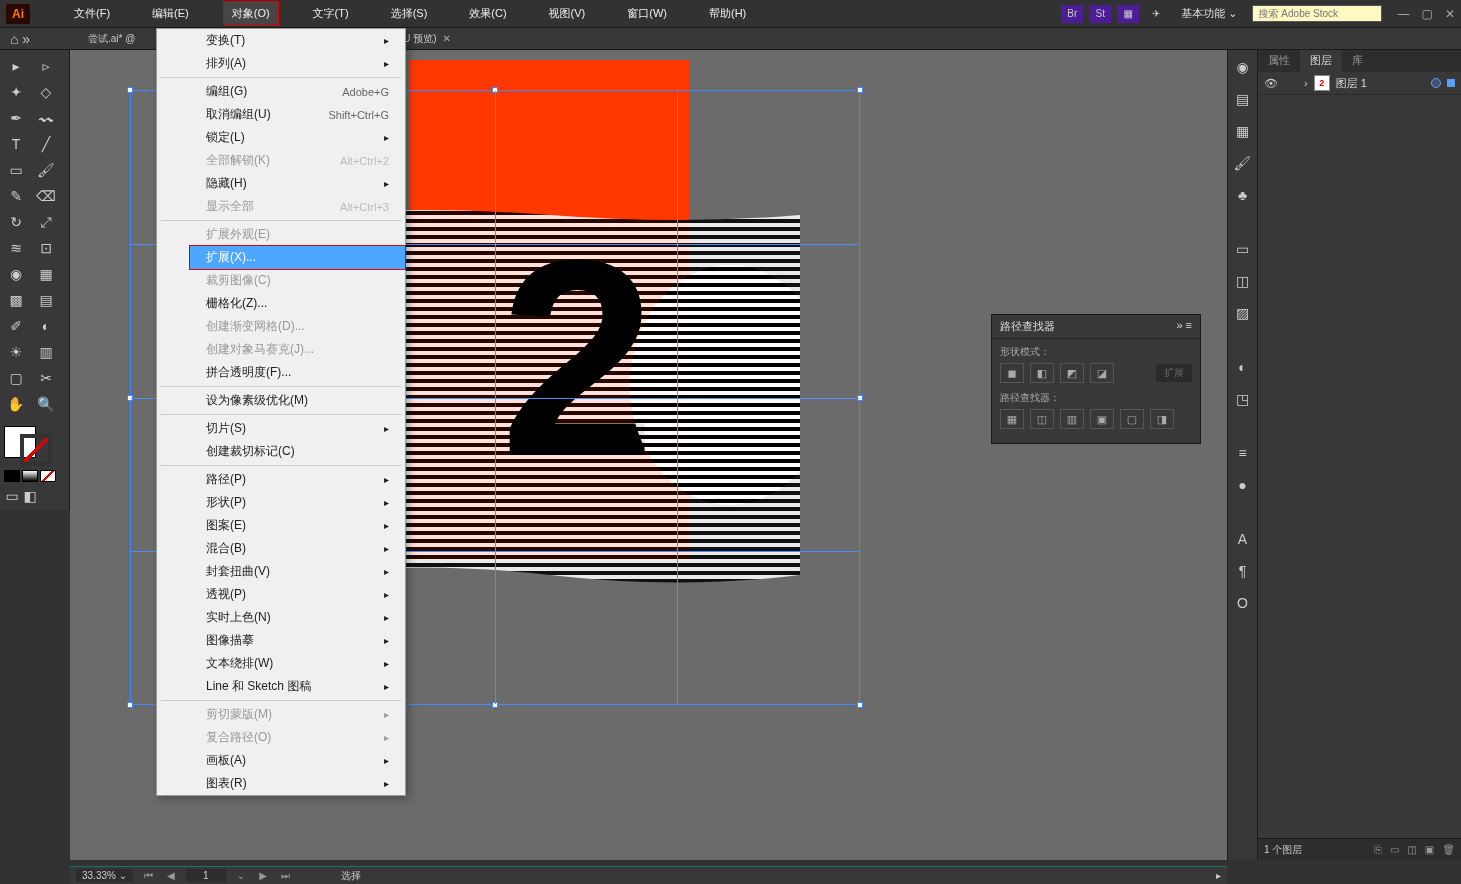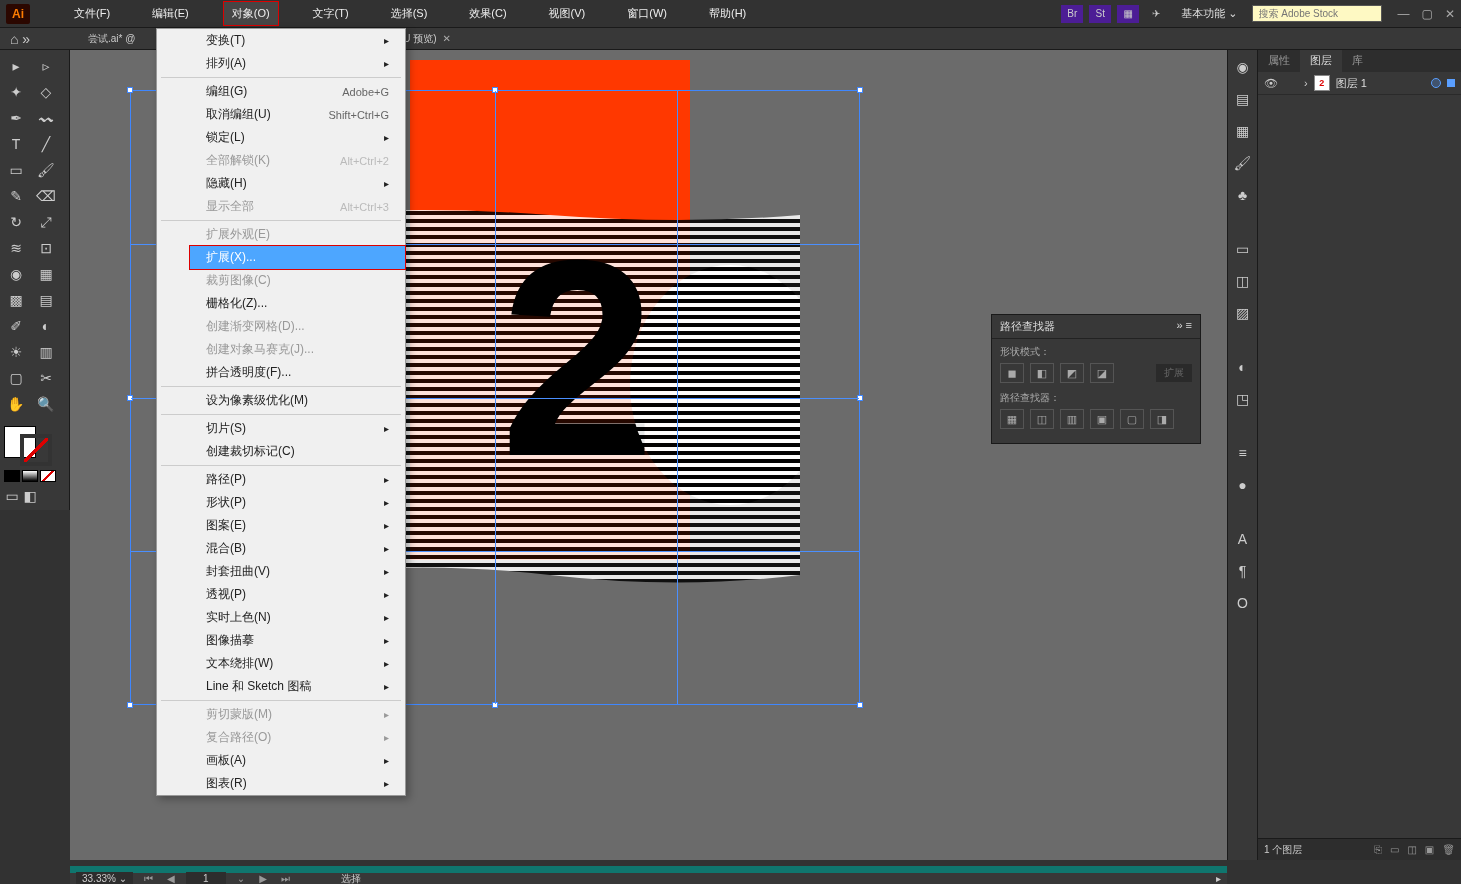--- a/index.html
+++ b/index.html
@@ -69,21 +69,21 @@
 .panel-tabs { display: flex; background: #2d2d2d; height: 22px; }
 .panel-tab { padding: 3px 10px; font-size: 11px; color: #999; }
 .panel-tab.active { background: #383838; color: #ddd; }
 .layer-row { display: flex; align-items: center; padding: 3px 6px; background: #383838; border-bottom: 1px solid #2a2a2a; gap: 6px; }
 .layer-eye { width: 14px; color: #ccc; }
 .layer-thumb { width: 16px; height: 16px; background: #fff; border: 1px solid #888; font-size: 9px; color: #d00; display: flex; align-items: center; justify-content: center; font-weight: bold; }
 .layer-name { flex: 1; font-size: 11px; color: #ddd; }
 .layer-target { width: 10px; height: 10px; border: 1px solid #5a9fff; border-radius: 50%; background: #5a9fff44; }
 
 
-.statusbar { position: absolute; bottom: 0; left: 70px; right: 234px; height: 18px; background: #383838; border-top: 7px solid #0f766e; display: flex; align-items: center; padding: 0 6px; gap: 8px; font-size: 10px; color: #ccc; }
+.statusbar { position: absolute; bottom: 0; left: 70px; right: 234px; height: 18px; background: #383838; border-top: 1px solid #0f766e; display: flex; align-items: center; padding: 0 6px; gap: 8px; font-size: 10px; color: #ccc; }
 .zoom-sel { background: #2d2d2d; padding: 1px 6px; }
 .nav-btn { color: #999; padding: 0 3px; }
 
 .layer-footer { position: absolute; bottom: 0; left: 0; right: 0; height: 22px; background: #2d2d2d; border-top: 1px solid #1a1a1a; display: flex; align-items: center; padding: 0 6px; gap: 8px; font-size: 10px; color: #ccc; }
 .layer-footer-icons { margin-left: auto; display: flex; gap: 8px; color: #999; }
 </style>
 </head>
 <body>
 
 <div class="menubar">

